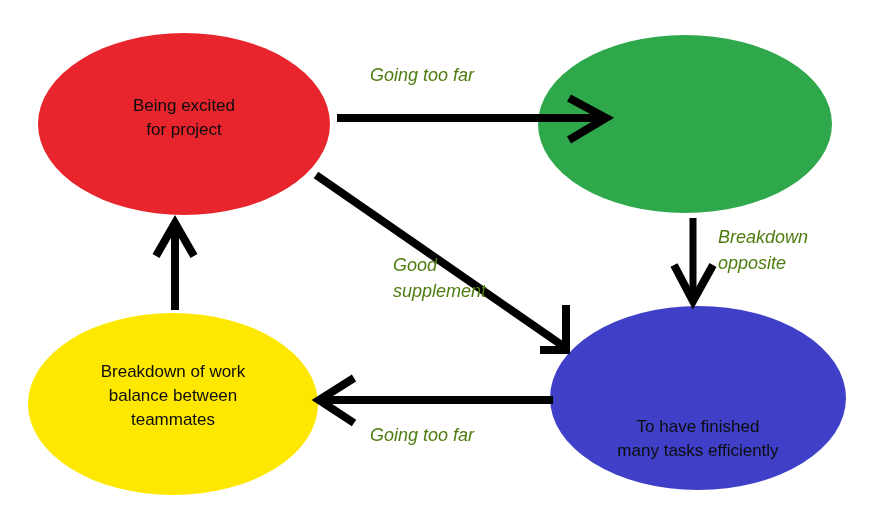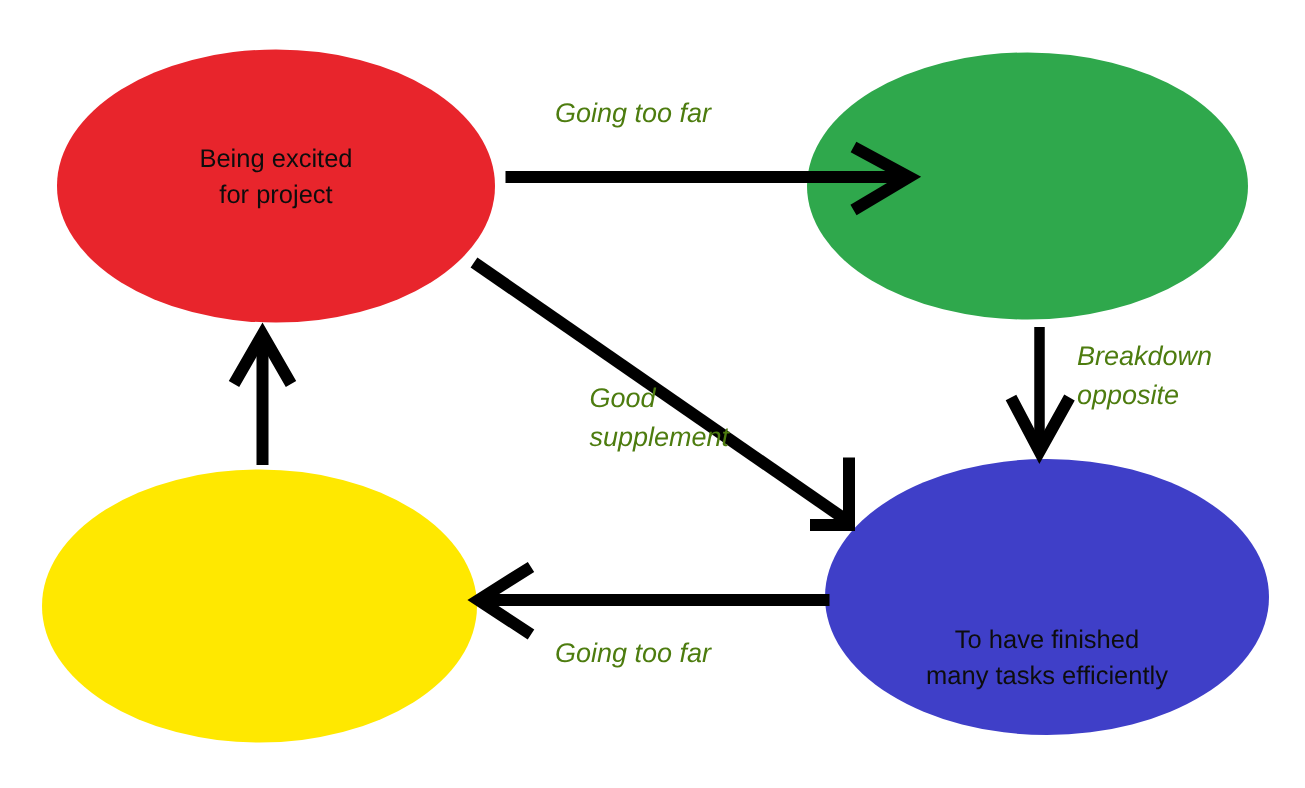--- a/index.html
+++ b/index.html
@@ -87,20 +87,23 @@
     </g>
   </svg>
 
   <div class="node-label" style="left:44px; top:94px; width:280px;">Being excited
 for project</div>
 
 
   <div class="node-label" style="left:556px; top:368px; width:284px;margin-top:47px;">To have finished
 many tasks efficiently</div>
 
+  <div class="node-label" style="left:34px; top:360px; width:278px;">Breakdown of work
+balance between
+teammates</div>
 
   <div class="edge-label el-center" style="left:352px; top:62px; width:140px;">Going too far</div>
 
   <div class="edge-label el-left" style="left:718px; top:224px; width:140px;">Breakdown
 opposite</div>
 
   <div class="edge-label el-center" style="left:352px; top:422px; width:140px;">Going too far</div>
 
 
   <div class="edge-label el-left" style="left:358px; top:252px; width:160px;margin-left:35px;">Good

